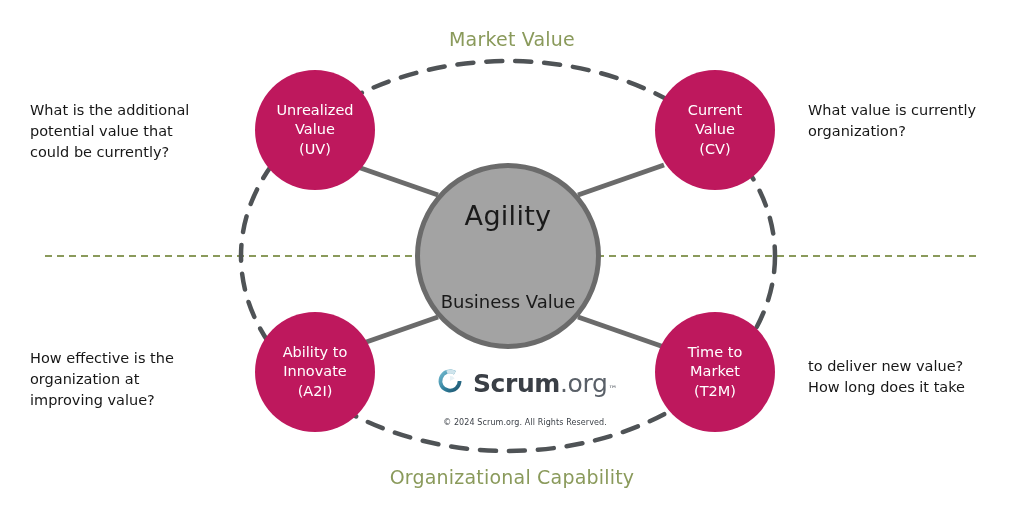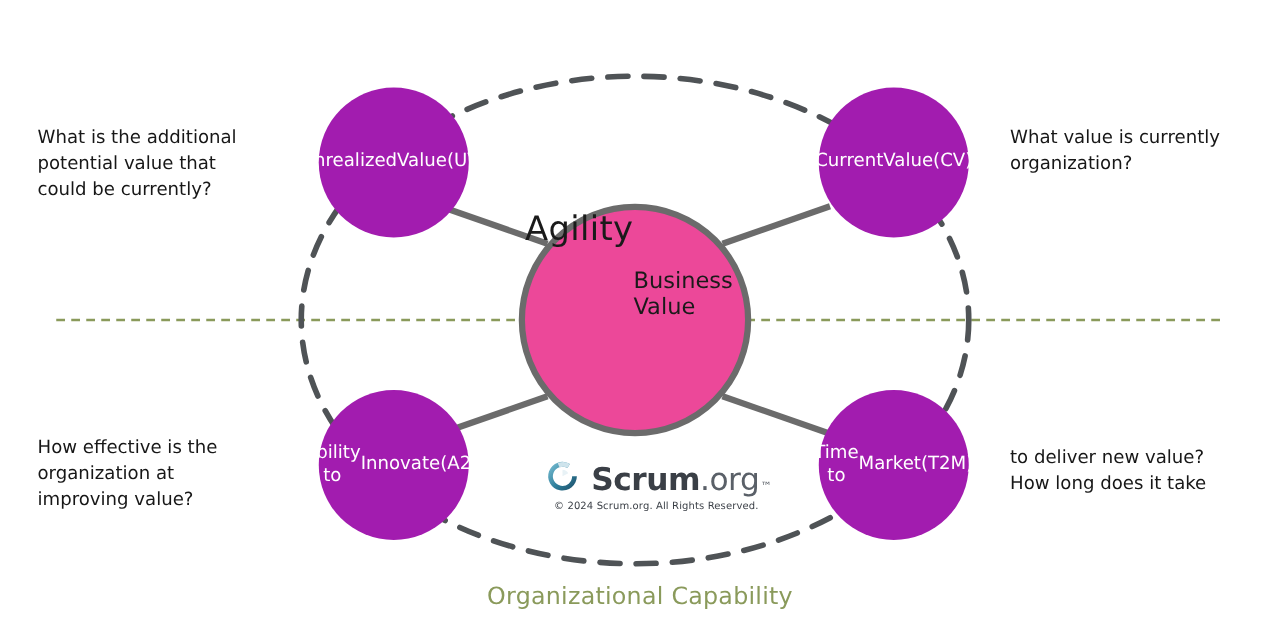--- a/index.html
+++ b/index.html
@@ -35,23 +35,24 @@
   }
   #label-market-value { top: 28px; }
   #label-org-capability { top: 446px; margin-top: 20px; }
 
   
   .node {
     position: absolute;
     width: 120px;
     height: 120px;
     border-radius: 50%;
-    background: #a21caf;
+    background: #be185d;
     color: #ffffff;
     display: flex;
+    flex-direction: column;
     align-items: center;
     justify-content: center;
     line-height: 1.34;
     font-size: 14.5px;
     text-align: center;
     z-index: 3;
   }
   .node .nline { display: block; }
 
   #node-uv  { left: 255px; top: 70px; }
@@ -60,24 +61,26 @@
   #node-t2m { left: 655px; top: 312px; }
 
   
   #center-hub {
     position: absolute;
     left: 415px;
     top: 163px;
     width: 186px;
     height: 186px;
     border-radius: 50%;
-    background: #ec4899;
+    background: #a3a3a3;
     border: 5px solid #6b6b6b;
     box-sizing: border-box;
     display: flex;
+    flex-direction: column;
+    align-items: center;
     justify-content: center;
     z-index: 4;
   }
   #center-title {
     font-size: 27px;
     color: #1a1a1a;
     margin-bottom: 14px;
     letter-spacing: 0.3px;
   }
   #center-subtitle {
@@ -125,21 +128,21 @@
     font-size: 25px;
     letter-spacing: -0.4px;
     color: #3a3f46;
     display: flex;
     align-items: baseline;
   }
   #logo-word-scrum { font-weight: bold; }
   #logo-word-org { font-weight: normal; color: #5a6068; }
   #logo-tm { font-size: 9px; vertical-align: super; color: #5a6068; margin-left: 1px; }
   #logo-copyright {
-    margin-top: 2px;
+    margin-top: 20px;
     font-size: 8px;
     color: #3a3f46;
     letter-spacing: 0.1px;
     white-space: nowrap;
   }
 </style>
 </head>
 <body>
 
 <div id="canvas">
@@ -149,20 +152,21 @@
     <line x1="45" y1="256" x2="976" y2="256" stroke="#8a9a5b" stroke-width="2" stroke-dasharray="7 5"></line>
 
     <ellipse cx="508" cy="256" rx="267" ry="195" fill="none" stroke="#4f5356" stroke-width="4.5" stroke-dasharray="16 13" stroke-linecap="round"></ellipse>
 
     <line x1="438" y1="195" x2="352" y2="165" stroke="#6b6b6b" stroke-width="5"></line>
     <line x1="578" y1="195" x2="664" y2="165" stroke="#6b6b6b" stroke-width="5"></line>
     <line x1="438" y1="317" x2="352" y2="347" stroke="#6b6b6b" stroke-width="5"></line>
     <line x1="578" y1="317" x2="664" y2="347" stroke="#6b6b6b" stroke-width="5"></line>
   </svg>
 
+  <div class="band-label" id="label-market-value">Market Value</div>
 
   <div class="band-label" id="label-org-capability">Organizational Capability</div>
 
   <div class="node" id="node-uv">
     <span class="nline">Unrealized</span>
     <span class="nline">Value</span>
     <span class="nline">(UV)</span>
   </div>
 
   <div class="node" id="node-cv">

